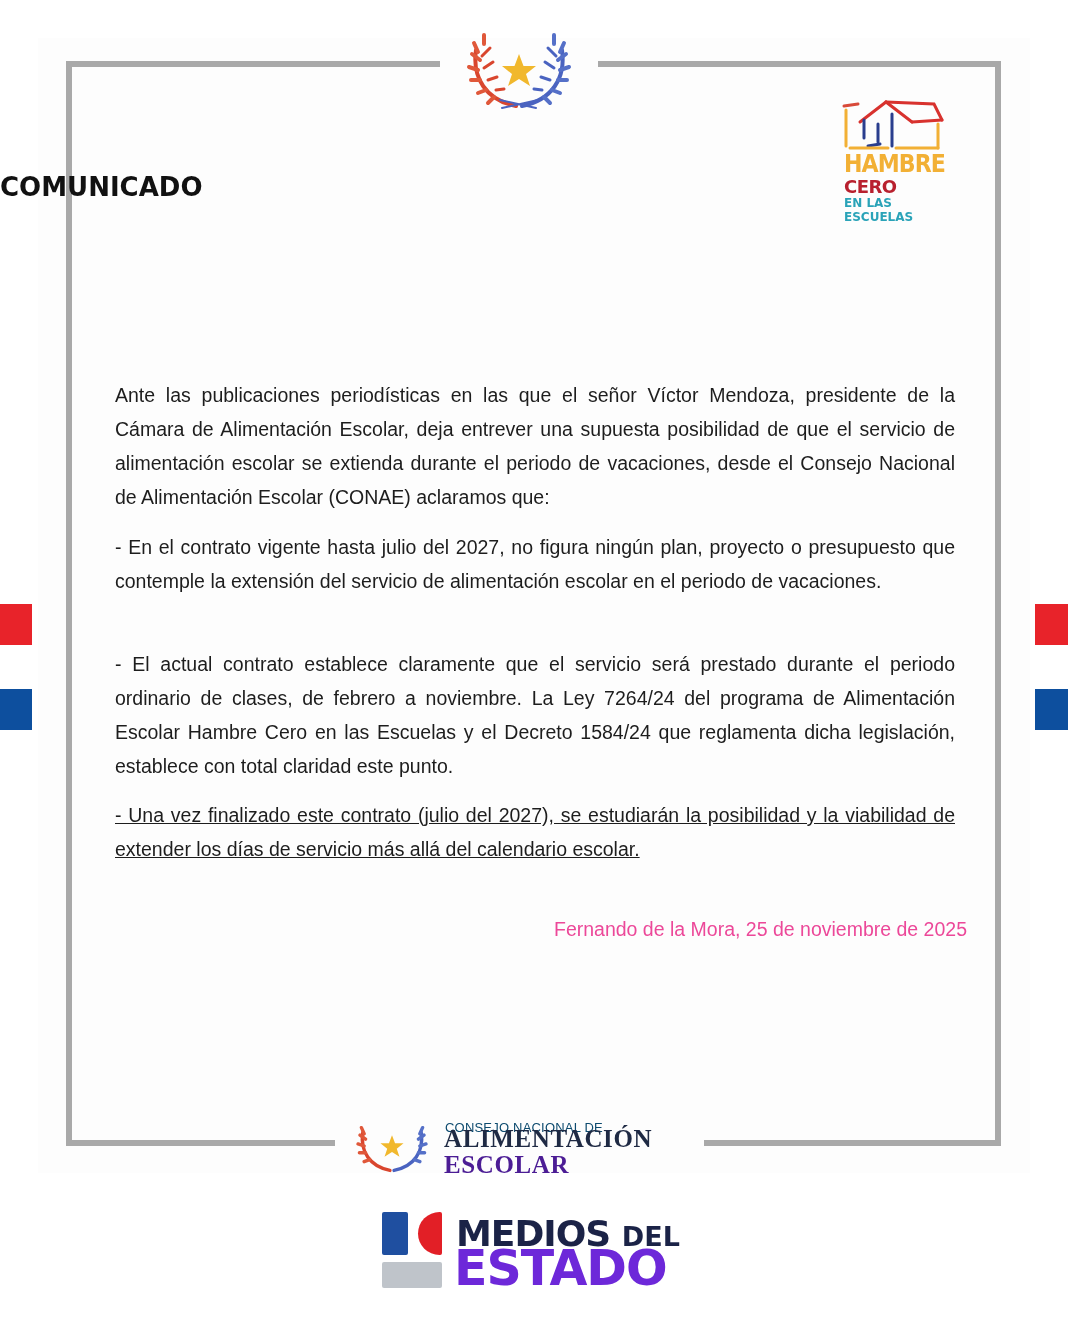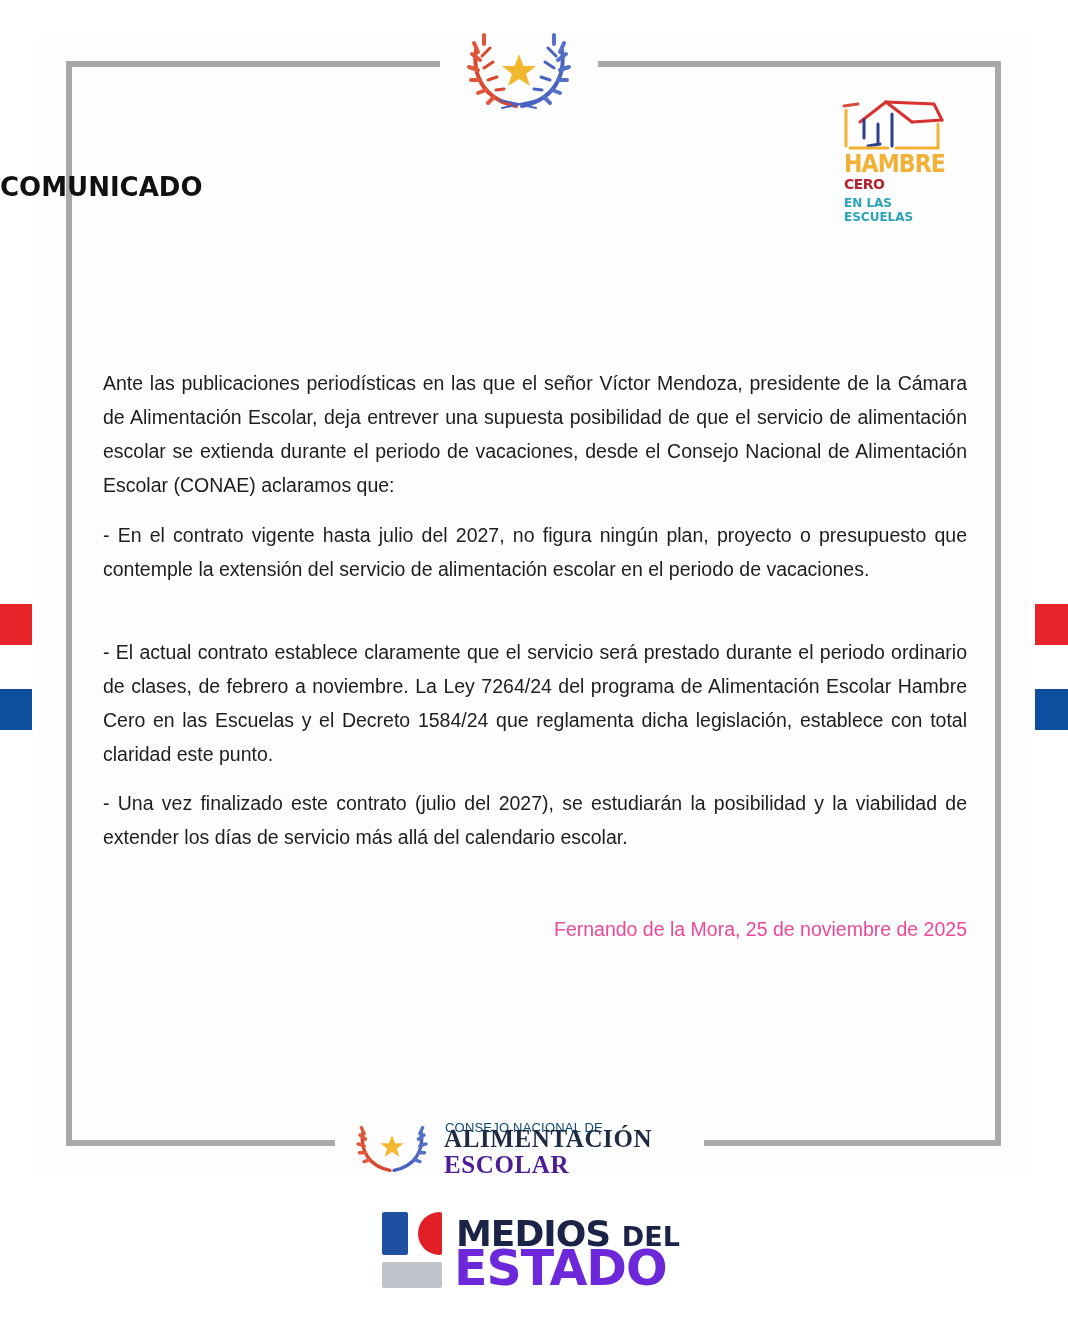--- a/index.html
+++ b/index.html
@@ -4,28 +4,28 @@
 <style>
   html,body{margin:0;padding:0;}
   body{width:1068px;height:1335px;background:#ffffff;position:relative;overflow:hidden;font-family:"Liberation Sans",sans-serif;}
   .page-bg{position:absolute;left:38px;top:38px;width:992px;height:1135px;background:#fdfdfd;}
   .frame-seg{position:absolute;background:#a9a9a9;}
   .flag-bar{position:absolute;}
   .emblem{position:absolute;}
   .title{position:absolute;left:0;width:1038px;top:172px;text-align:left;font-family:"DejaVu Sans",sans-serif;font-weight:bold;font-size:26px;letter-spacing:0px;color:#111;}
   .hc-logo{position:absolute;left:838px;top:98px;width:115px;height:115px;}
   .hc-word1{position:absolute;left:6px;top:52px;font-family:"DejaVu Sans",sans-serif;font-weight:bold;font-size:24px;color:#f2b035;letter-spacing:-1px;transform:scaleX(0.92);transform-origin:left top;}
-  .hc-word2{position:absolute;left:6px;top:78px;font-family:"DejaVu Sans",sans-serif;font-weight:bold;font-size:14px;color:#b8202e;letter-spacing:-0.5px;}
+  .hc-word2{position:absolute;left:6px;top:78px;font-family:"DejaVu Sans",sans-serif;font-weight:bold;font-size:18px;color:#b8202e;letter-spacing:-0.5px;}
   .hc-word3{position:absolute;left:6px;top:98px;font-family:"DejaVu Sans",sans-serif;font-weight:bold;font-size:12px;color:#2aa3b8;letter-spacing:0px;}
   .body-text{position:absolute;left:103px;width:864px;font-family:"Liberation Sans",sans-serif;font-size:19.5px;line-height:34px;color:#1d1d1d;}
-  .para{margin:0;text-align:justify;}
+  .para{margin:12px;text-align:justify;}
   .p1{position:absolute;top:366px;}
   .p2{position:absolute;top:518px;}
   .p3{position:absolute;top:635px;}
-  .p4{position:absolute;top:786px;}
+  .p4{position:absolute;top:786px;text-decoration:underline;}
   .signoff{position:absolute;top:918px;left:103px;width:864px;text-align:right;font-size:19.5px;color:#ec4899;}
   .conae{position:absolute;left:352px;top:1112px;width:345px;height:70px;}
   .conae-small{position:absolute;left:93px;top:8px;font-family:"Liberation Sans",sans-serif;font-size:13px;color:#0c4a6e;letter-spacing:0.2px;}
   .conae-big1{position:absolute;left:92px;top:13px;font-family:"Liberation Serif",serif;font-weight:bold;font-size:25px;color:#1f2a44;letter-spacing:0.6px;}
   .conae-big2{position:absolute;left:92px;top:39px;font-family:"Liberation Serif",serif;font-weight:bold;font-size:25px;color:#4c1d95;letter-spacing:0.6px;}
   .medios{position:absolute;left:380px;top:1205px;width:320px;height:90px;}
   .m-blue{position:absolute;left:2px;top:7px;width:26px;height:43px;background:#1f4fa0;border-radius:2px;}
   .m-red{position:absolute;left:38px;top:7px;width:24px;height:43px;background:#e21f26;border-radius:22px 2px 2px 22px;}
   .m-gray{position:absolute;left:2px;top:57px;width:60px;height:26px;background:#bfc4ca;border-radius:2px;}
   .m-line1{position:absolute;left:76px;top:0px;font-family:"DejaVu Sans",sans-serif;font-weight:bold;font-size:36px;color:#1b2347;letter-spacing:-1px;line-height:58px;white-space:nowrap;}

